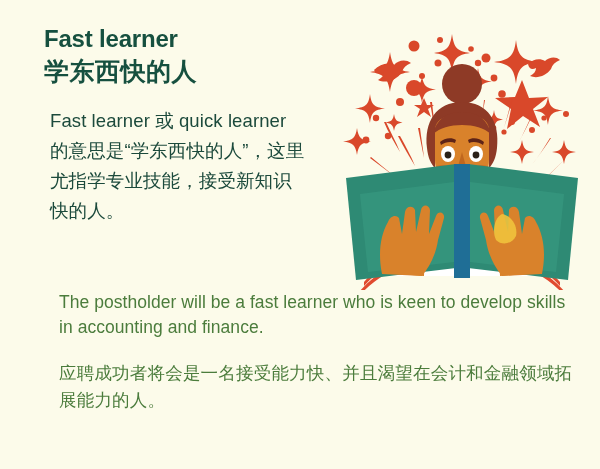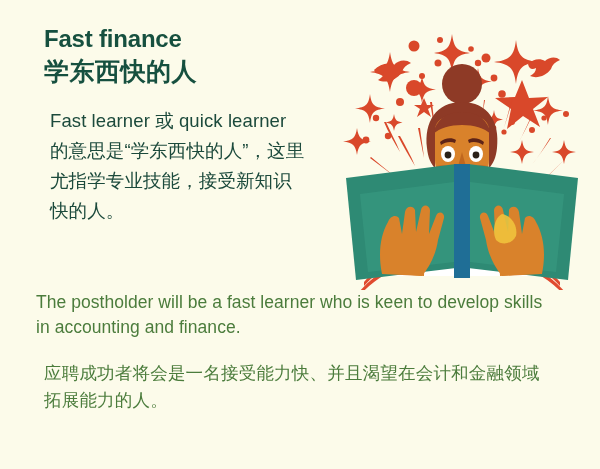--- a/index.html
+++ b/index.html
@@ -54,38 +54,38 @@
     font-size: 18.5px;
     color: #1C4A3C;
     line-height: 1.62;
     margin: 6px;
     letter-spacing: 0.1px;
   }
 
   
   .example-block {
     position: absolute;
-    left: 36px;
+    left: 59px;
     top: 290px;
     width: 520px;
   }
 
   .example-en {
     font-size: 17.5px;
     color: #4B7C3C;
     line-height: 1.44;
     margin: 0 0 20px 0;
     letter-spacing: 0.05px;
   }
 
   .example-zh {
     font-size: 17.5px;
     color: #4B7C3C;
     line-height: 1.52;
-    margin: 8px;
+    margin: 0;
     letter-spacing: 0.2px;
   }
 
   
   .illustration {
     position: absolute;
     left: 326px;
     top: 18px;
     width: 272px;
     height: 272px;
@@ -95,21 +95,21 @@
     width: 100%;
     height: 100%;
   }
 </style>
 </head>
 <body>
 
 <div id="card">
 
   <div class="left-col">
-    <h1 class="title-en">Fast finance</h1>
+    <h1 class="title-en">Fast learner</h1>
     <h2 class="title-zh">学东西快的人</h2>
     <p class="definition">Fast learner 或 quick learner 的意思是“学东西快的人”，这里尤指学专业技能，接受新知识快的人。</p>
   </div>
 
   <div class="example-block">
     <p class="example-en">The postholder will be a fast learner who is keen to develop skills in accounting and finance.</p>
     <p class="example-zh">应聘成功者将会是一名接受能力快、并且渴望在会计和金融领域拓展能力的人。</p>
   </div>
 
   <div class="illustration" aria-label="Person reading an open book with red stars, sparkles and birds bursting from the pages">

